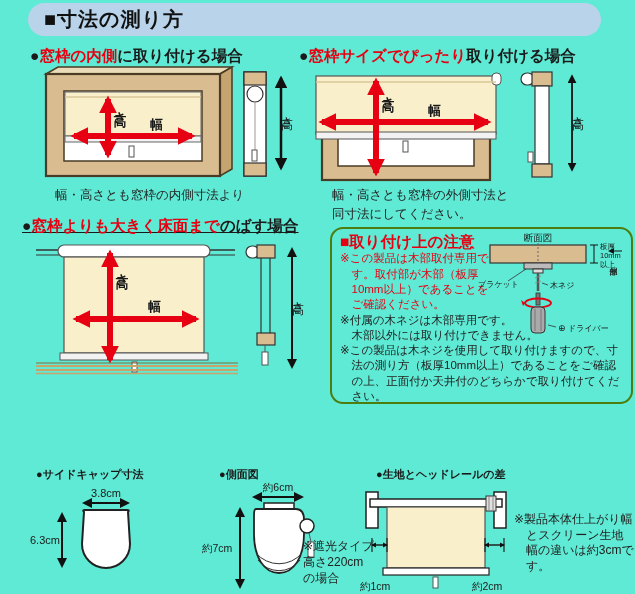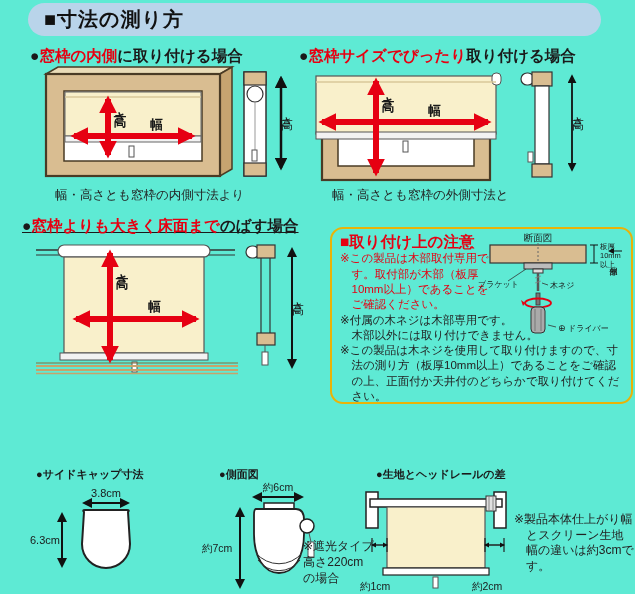--- a/index.html
+++ b/index.html
@@ -16,21 +16,21 @@
   .hdr1 { top:3px; }
   .hdr2 { top:432px; }
 
   .casetitle { position:absolute; font-size:15.5px; font-weight:bold; white-space:nowrap; }
   .casetitle .red { color:#e60012; }
 
   .caption { position:absolute; font-size:12.5px; line-height:1.5; color:#222; }
 
   .notice {
     position:absolute; left:330px; top:227px; width:303px; height:177px;
-    border:2px solid #eab308; border-radius:13px; padding:3px 8px 2px 8px;
+    border:2px solid #4d7c0f; border-radius:13px; padding:3px 8px 2px 8px;
   }
   .notice-title { font-size:15.5px; font-weight:bold; color:#e60012; line-height:1.25; }
   .ntext { font-size:11.5px; line-height:1.33; color:#222; }
   .hang { padding-left:1em; text-indent:-1em; }
   .redp { color:#e60012; width:152px; }
   .ind { padding-left:1em; }
   .xsec { position:absolute; right:3px; top:2px; }
 
   .btitle { position:absolute; top:467px; font-size:11px; font-weight:bold; white-space:nowrap;margin-left:14px; }
 
@@ -136,20 +136,21 @@
       <rect x="226" y="98" width="20" height="13" fill="#d9bd91" stroke="#333" stroke-width="1.2"></rect>
     </g>
     <g>
       <line x1="266" y1="10" x2="266" y2="104" stroke="#111" stroke-width="1.8" marker-start="url(#ab)" marker-end="url(#ab)"></line>
       <text class="vtext" x="272" y="42" font-size="12">高さ</text>
     </g>
   </svg>
 
   <div class="caption" style="left:332px; top:186px;">
     <div>幅・高さとも窓枠の外側寸法と</div>
+    <div>同寸法にしてください。</div>
   </div>
 
   <div class="casetitle" style="left:22px; top:216px;text-decoration:underline;">
     <span>●</span><span class="red">窓枠よりも大きく床面まで</span><span>のばす場合</span>
   </div>
 
   <svg class="abs" style="left:30px; top:241px;" width="285" height="134" viewBox="0 0 285 134">
     <g>
       <line x1="6" y1="9" x2="205" y2="9" stroke="#333" stroke-width="1.5"></line>
       <line x1="6" y1="14" x2="205" y2="14" stroke="#333" stroke-width="1"></line>

